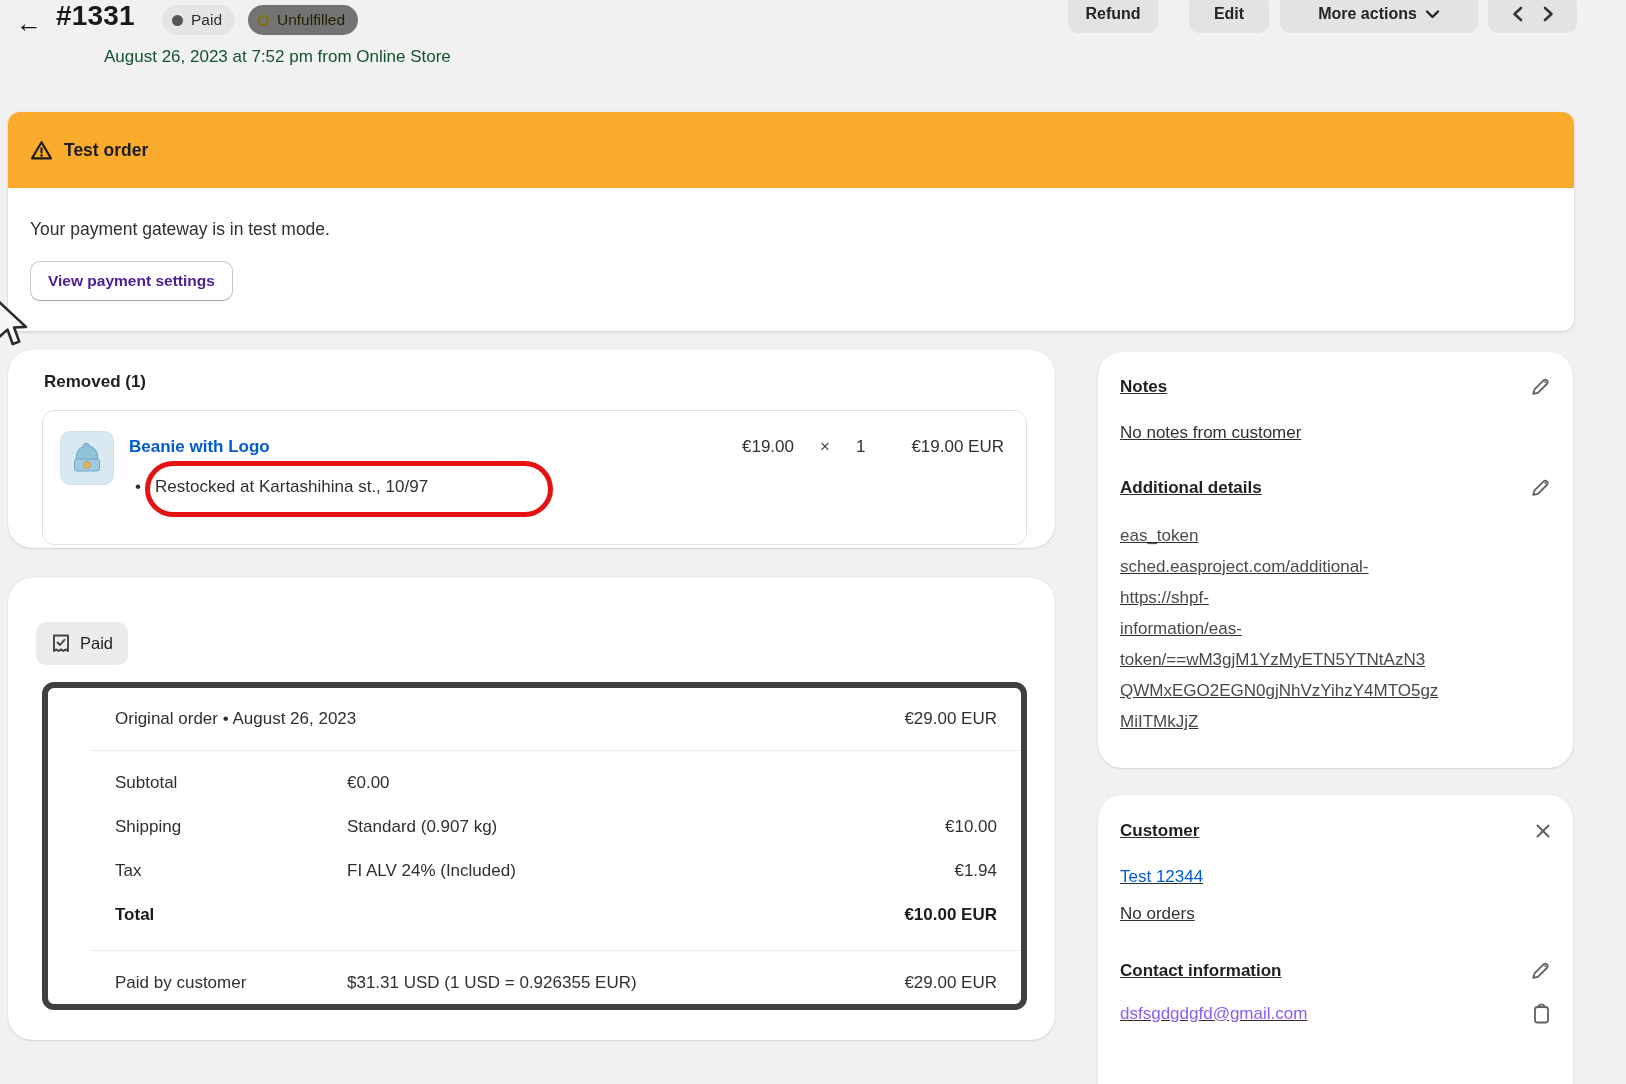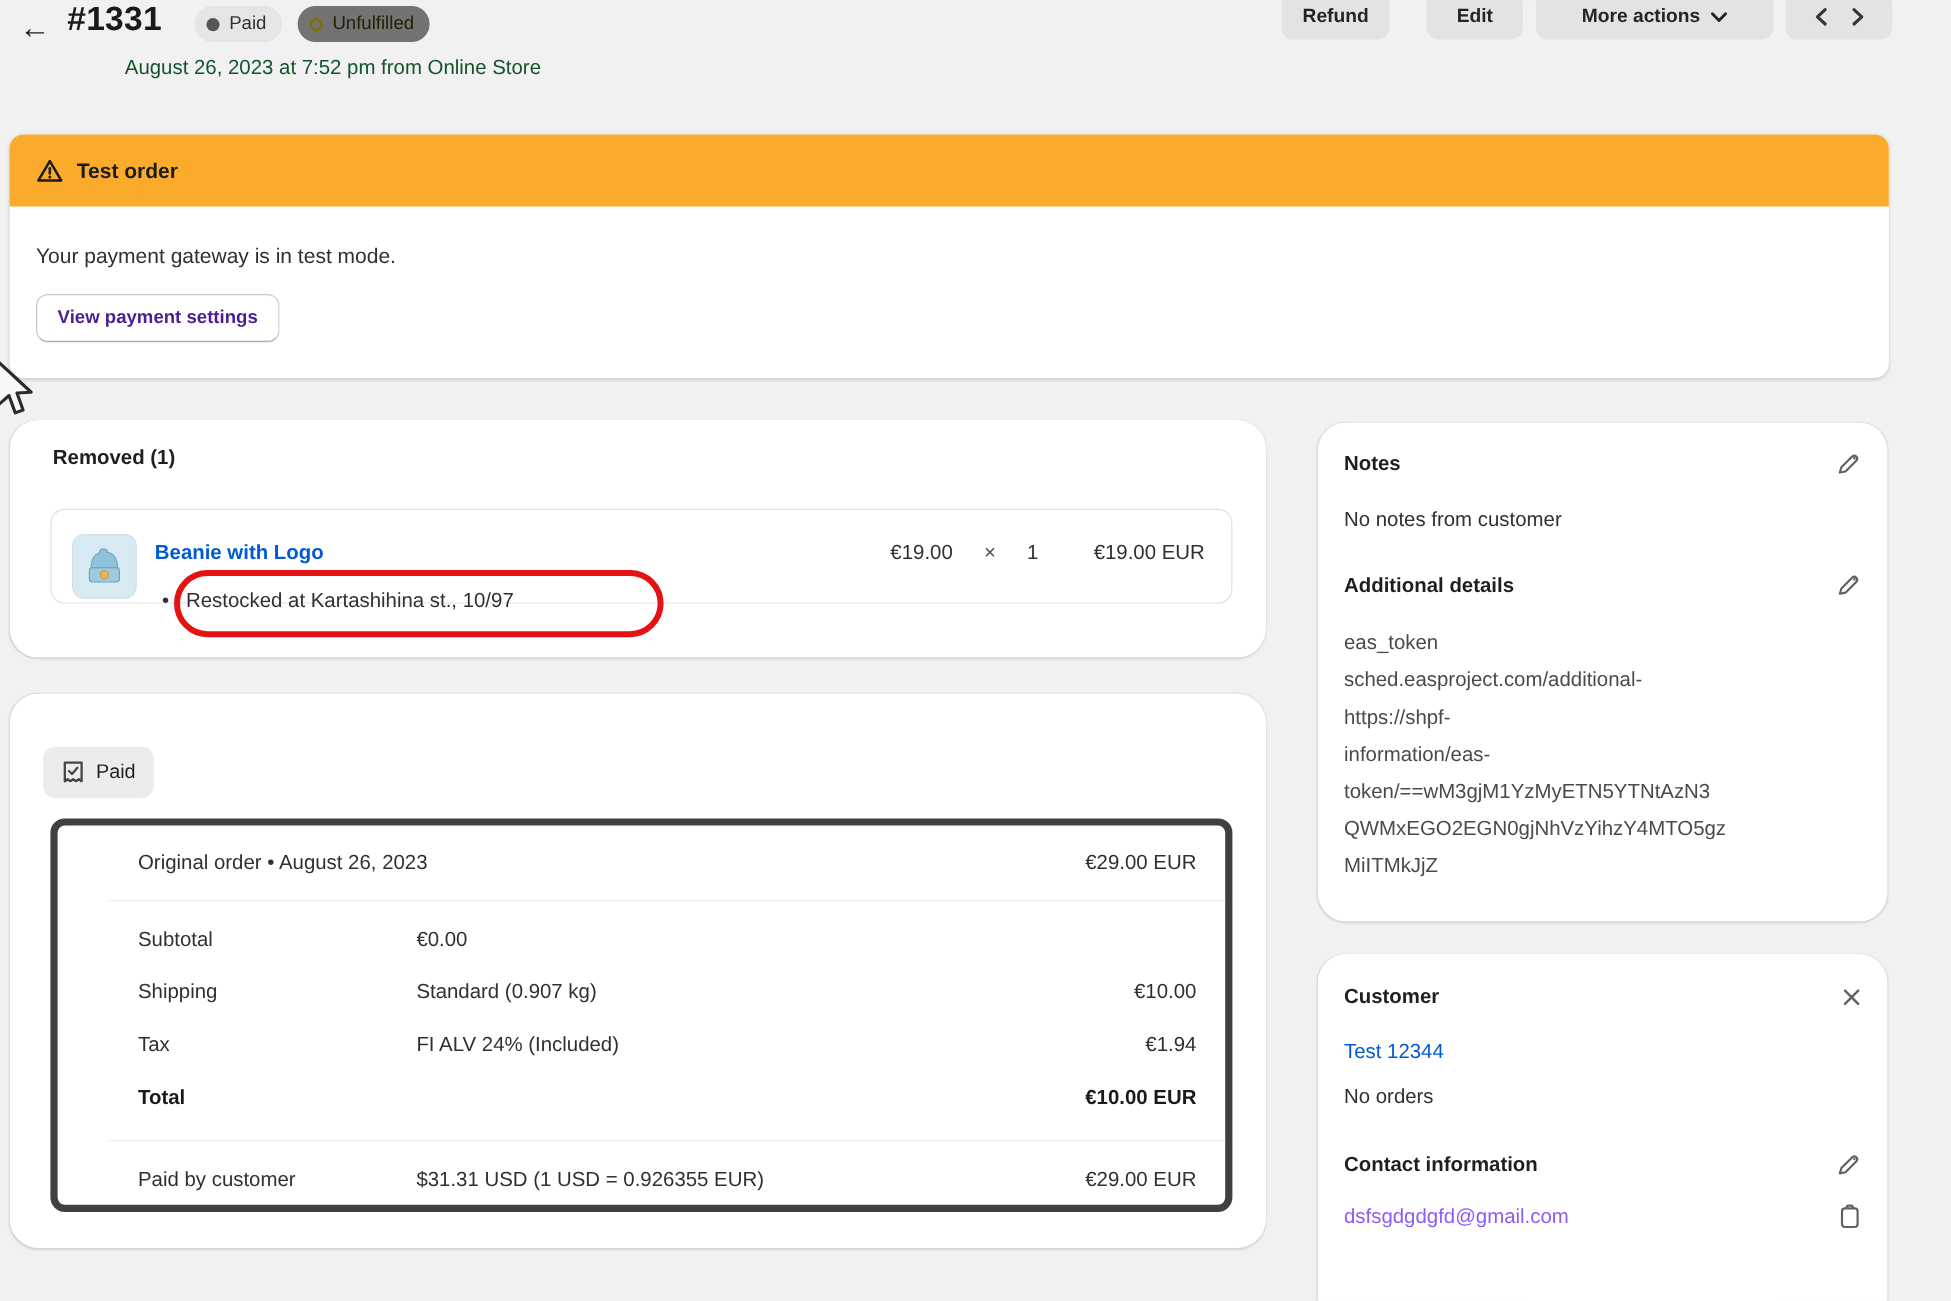--- a/index.html
+++ b/index.html
@@ -10,52 +10,53 @@
     color:#303030;
     position:relative;
     overflow:hidden;
   }
   .abs { position:absolute; }
   .card {
     position:absolute;
     background:#fff;
     border-radius:24px;
     box-shadow:0 1px 2px rgba(0,0,0,.12), 0 0 1px rgba(0,0,0,.1);
+    text-decoration:underline;
   }
   
   .back-btn { left:12px; top:6px; width:34px; height:34px; border:none; background:transparent;
     font-size:26px; color:#1a1a1a; cursor:pointer; line-height:30px; }
   .order-title { left:56px; top:0px; font-size:28px; font-weight:bold; color:#1a1a1a; letter-spacing:.2px; }
   .badge { position:absolute; top:5px; height:30px; display:inline-flex; align-items:center;
     gap:8px; padding:0 13px 0 10px; border-radius:999px; font-size:15.5px; }
   .badge-paid { left:162px; background:#e5e5e5; color:#303030; }
   .badge-unfulfilled { left:248px; background:#737373; color:#252100; }
   .dot-filled { width:11px; height:11px; border-radius:50%; background:#54565a; display:inline-block; }
   .dot-open { width:11px; height:11px; border-radius:50%; border:2.5px solid #7c7102; display:inline-block; }
   .order-subtitle { left:56px; top:47px; font-size:17px; color:#14532d;margin-left:48px; }
   .hdr-btn { position:absolute; top:-6px; height:39px; background:#e3e3e3; border:none; border-radius:10px;
     font-family:inherit; font-size:16px; font-weight:bold; color:#242424; cursor:pointer;
     display:inline-flex; align-items:center; justify-content:center; gap:8px; }
   .hdr-btn svg { display:block; }
   
   .banner { left:8px; top:112px; width:1566px; border-radius:12px;
     box-shadow:0 1px 3px rgba(0,0,0,.15); background:#fff; }
-  .banner-head { height:60px; background:#fbab2b; border-radius:12px 12px 0 0;
+  .banner-head { height:76px; background:#fbab2b; border-radius:12px 12px 0 0;
     display:flex; align-items:center; gap:11px; padding:0 22px; }
   .banner-head .title { font-size:17.5px; font-weight:bold; color:#1c1c1c; }
   .banner-body { border-radius:0 0 12px 12px; padding:31px 22px 30px 22px; }
   .banner-msg { font-size:17.5px; color:#303030; }
   .banner-btn { margin-top:21px; background:#fff; border:1px solid #c9c9c9; border-bottom-color:#ababab;
     border-radius:10px; padding:10px 17px; font-family:inherit; font-size:15.5px; font-weight:bold;
     color:#4c1d95; cursor:pointer; box-shadow:0 1px 0 rgba(0,0,0,.05); }
   
   .removed-card { left:8px; top:350px; width:1047px; height:198px; }
   .section-title { font-size:17px; font-weight:bold; color:#1f1f1f; }
   .removed-title { position:absolute; left:36px; top:22px; }
-  .line-item-box { position:absolute; left:34px; top:74px; width:985px; height:79px;
+  .line-item-box { position:absolute; left:34px; top:60px; width:985px; height:135px;
     border:1px solid #e1e1e1; border-radius:12px; }
   .thumb { position:absolute; left:17px; top:20px; width:54px; height:54px; background:#d8e9f1;
     border:1px solid #cfe0e9; border-radius:10px; display:flex; align-items:center; justify-content:center; }
   .item-name { position:absolute; left:86px; top:26px; font-size:17px; font-weight:bold;
     color:#005bd3; text-decoration:none; }
   .item-note-bullet { position:absolute; left:92px; top:66px; font-size:17px; color:#303030; }
   .item-note { position:absolute; left:112px; top:66px; font-size:17px; color:#303030; }
   .annotation-ellipse { position:absolute; left:102px; top:50px; width:408px; height:56px;
     border:5px solid #e51212; border-radius:30px; pointer-events:none; }
   .item-prices { position:absolute; right:22px; top:26px; display:flex; align-items:center; font-size:17px; color:#303030; }

